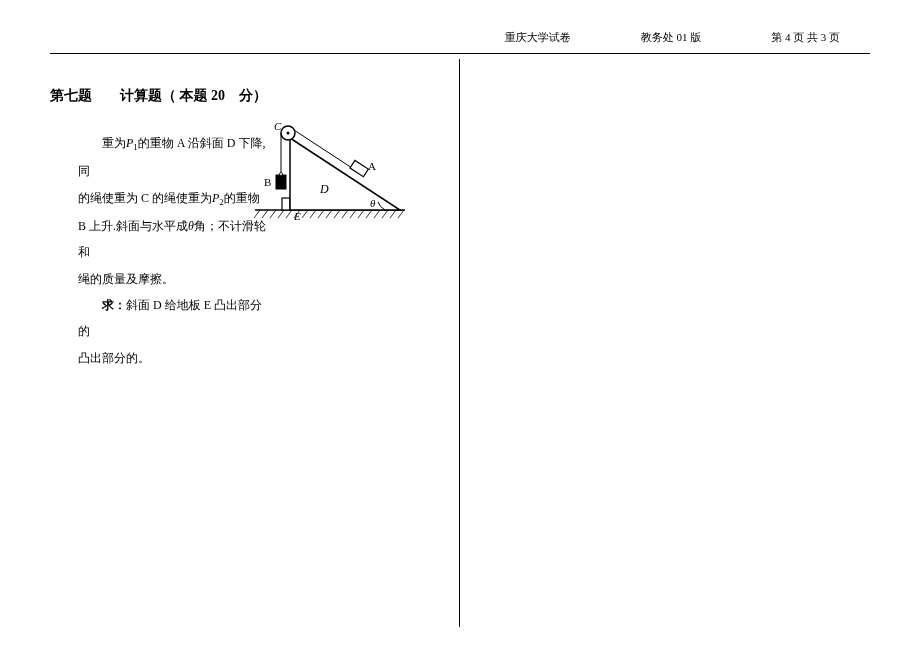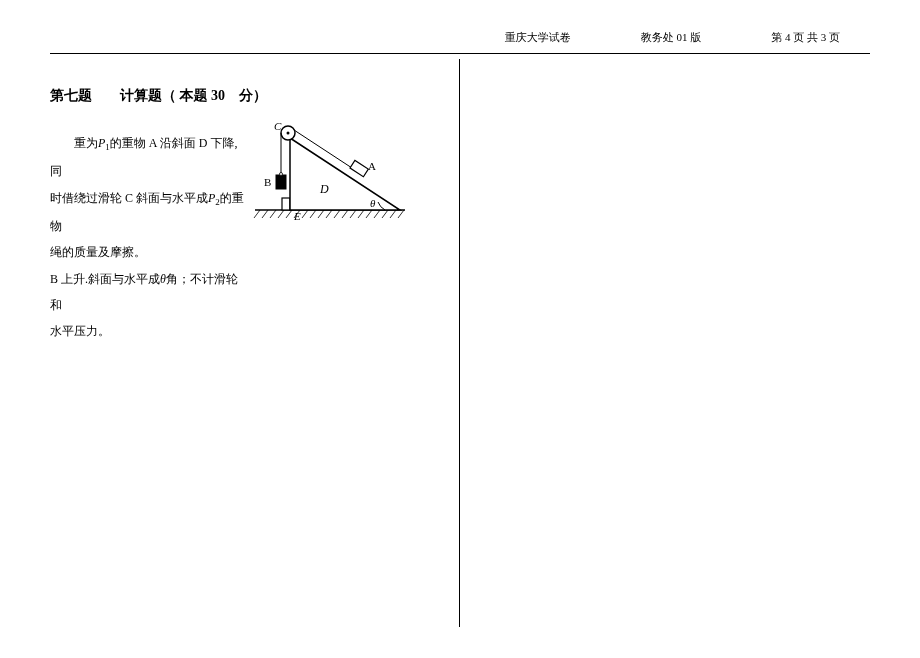--- a/index.html
+++ b/index.html
@@ -47,20 +47,21 @@
       font-weight: bold;
       margin-bottom: 25px;
     }
     .question-body {
       font-size: 12px;
       line-height: 2.2;
       position: relative;
     }
     .text-block {
       width: 195px;
+      margin-left: 28px;
     }
     .indent {
       text-indent: 2em;
     }
     .diagram {
       position: absolute;
       top: -10px;
       left: 200px;
       width: 160px;
       height: 110px;
@@ -82,35 +83,38 @@
 
 <div class="page">
   <div class="header">
     <span>重庆大学试卷</span>
     <span>教务处 01 版</span>
     <span>第 4 页 共 3 页</span>
   </div>
 
   <div class="content-area">
     <div class="left-col">
-      <div class="question-title">第七题　　计算题（ 本题 30　分）</div>
+      <div class="question-title">第七题　　计算题（ 本题 20　分）</div>
 
       <div class="question-body">
         <div class="text-block">
           <div class="indent">
             <span>重为</span><span class="italic">P</span><span class="sub">1</span><span>的重物 A 沿斜面 D 下降,同</span>
           </div>
           <div>
-            <span>时借绕过滑轮 C 斜面与水平成</span><span class="italic">P</span><span class="sub">2</span><span>的重物</span>
+            <span>的绳使重为 C 的绳使重为</span><span class="italic">P</span><span class="sub">2</span><span>的重物</span>
           </div>
-          <div>绳的质量及摩擦。</div>
           <div>
             <span>B 上升.斜面与水平成</span><span class="italic">θ</span><span>角；不计滑轮和</span>
           </div>
-          <div>水平压力。</div>
+          <div>绳的质量及摩擦。</div>
+          <div class="indent">
+            <span class="bold">求：</span><span>斜面 D 给地板 E 凸出部分的</span>
+          </div>
+          <div>凸出部分的。</div>
         </div>
 
         <div class="diagram">
           <svg width="160" height="110" viewBox="0 0 160 110">
 
             <g>
               <line x1="5" y1="90" x2="155" y2="90" stroke="#000" stroke-width="1.5"></line>
               <line x1="10" y1="90" x2="4" y2="98" stroke="#000" stroke-width="0.8"></line>
               <line x1="18" y1="90" x2="12" y2="98" stroke="#000" stroke-width="0.8"></line>
               <line x1="26" y1="90" x2="20" y2="98" stroke="#000" stroke-width="0.8"></line>

